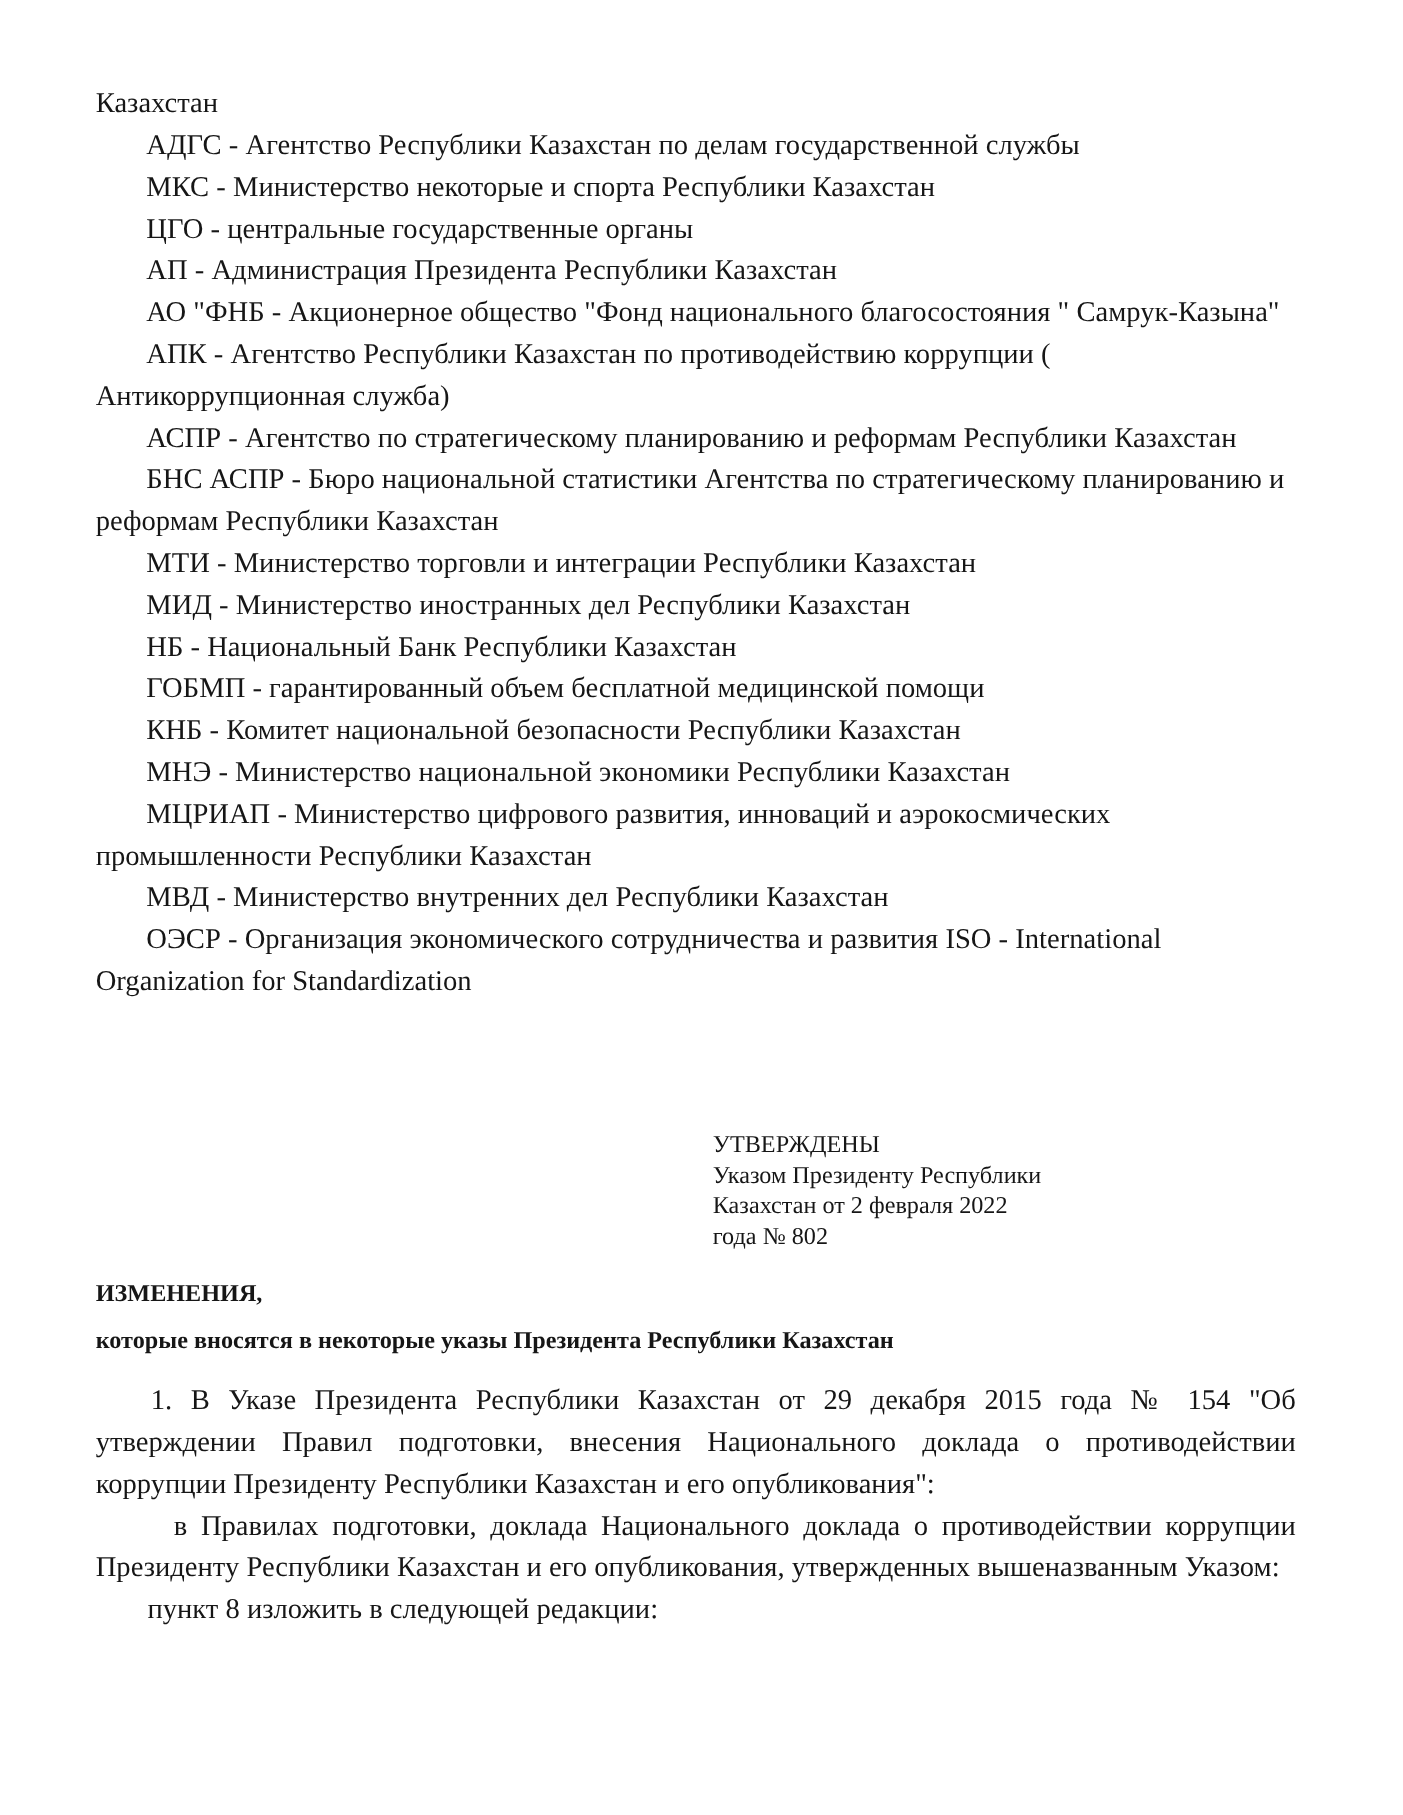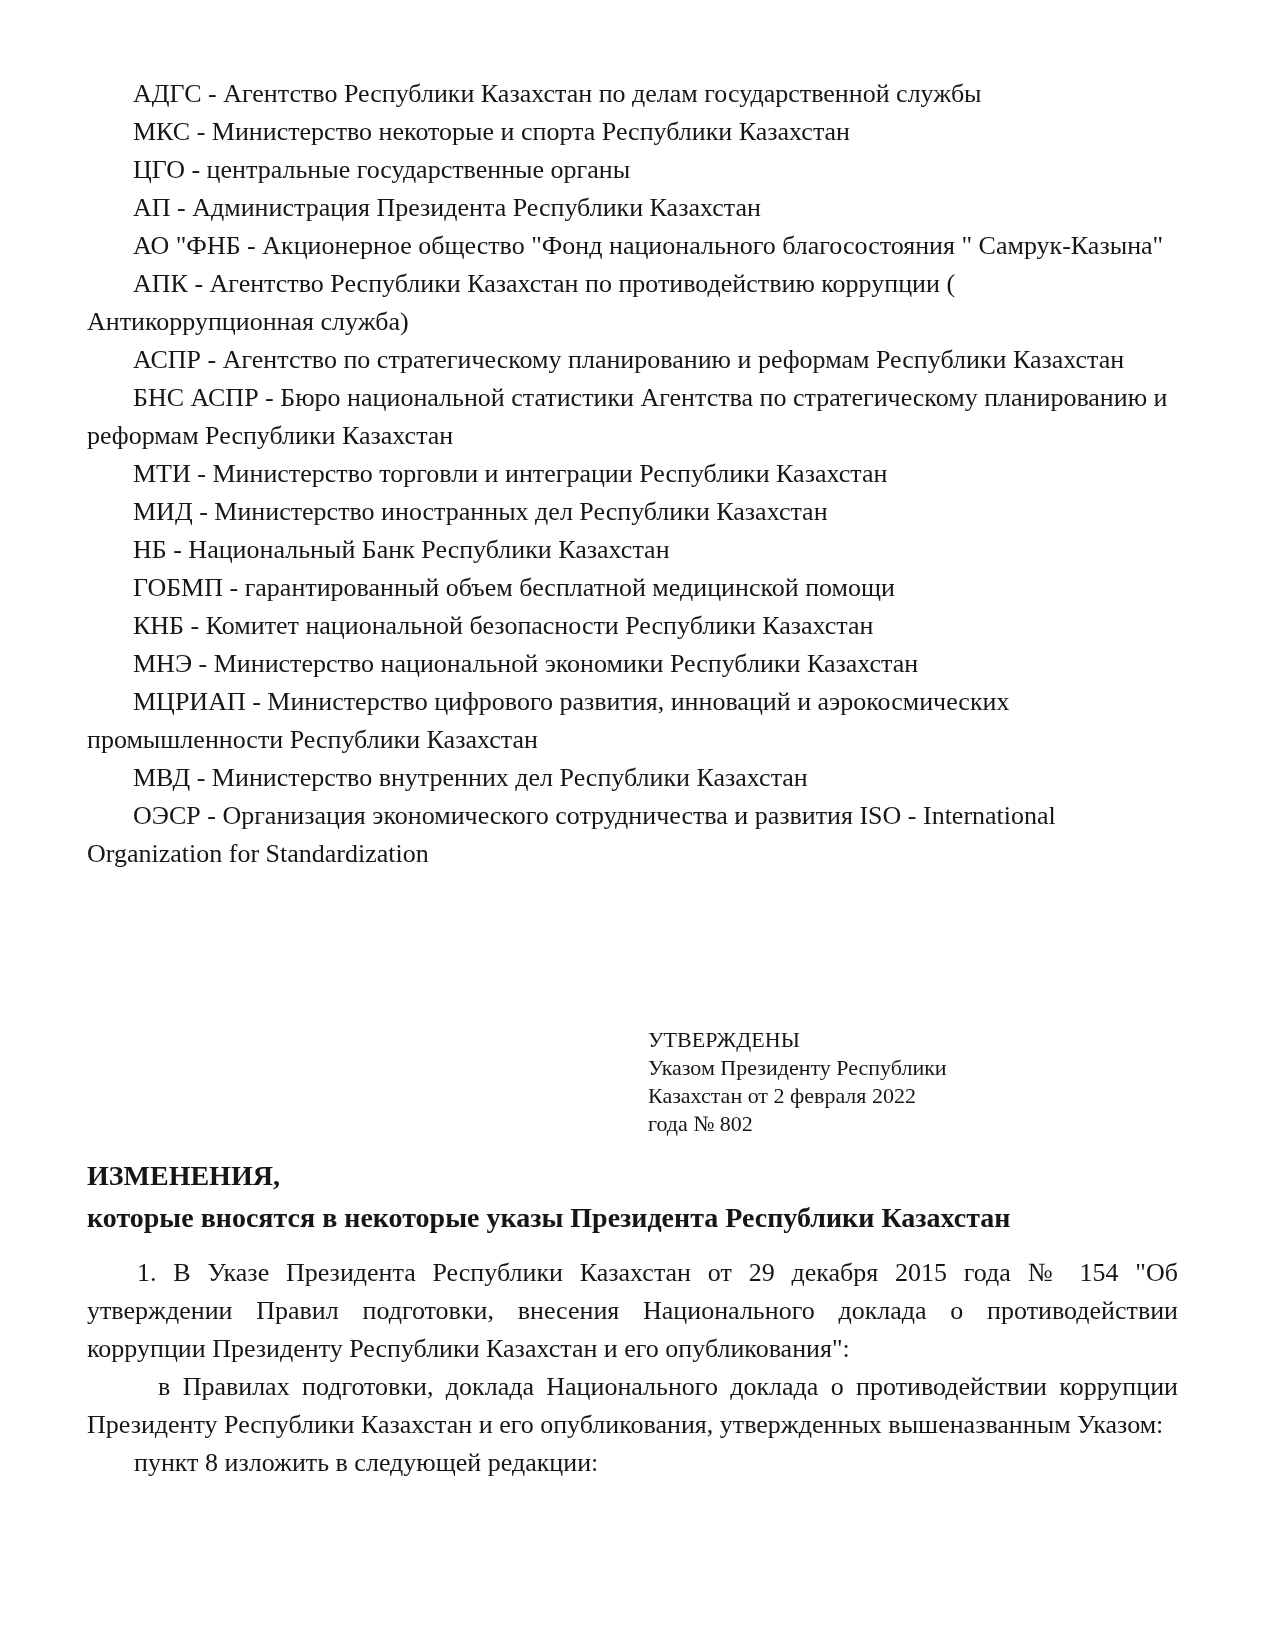--- a/index.html
+++ b/index.html
@@ -39,21 +39,21 @@
     line-height: 28px;
     text-align: left;
   }
 
   
   .heading {
     position: absolute;
     top: 1155px;
     left: 87px;
     width: 1091px;
-    font-size: 28px;
+    font-size: 22px;
     line-height: 42px;
     font-weight: bold;
     text-align: left;
   }
 
   
   .bodytext {
     position: absolute;
     top: 1254px;
     left: 87px;
@@ -66,20 +66,21 @@
   .bodytext p.p1 { text-indent: 50px; }
   .bodytext p.p2 { text-indent: 71px; }
   .bodytext p.p3 { text-indent: 47px; }
 </style>
 </head>
 <body>
 
 <div class="page">
 
   <section class="abbr">
+    <p class="cont">Казахстан</p>
     <p>АДГС - Агентство Республики Казахстан по делам государственной службы</p>
     <p>МКС - Министерство некоторые и спорта Республики Казахстан</p>
     <p>ЦГО - центральные государственные органы</p>
     <p>АП - Администрация Президента Республики Казахстан</p>
     <p>АО "ФНБ - Акционерное общество "Фонд национального благосостояния " Самрук-Казына"</p>
     <p>АПК - Агентство Республики Казахстан по противодействию коррупции ( Антикоррупционная служба)</p>
     <p>АСПР - Агентство по стратегическому планированию и реформам Республики Казахстан</p>
     <p>БНС АСПР - Бюро национальной статистики Агентства по стратегическому планированию и реформам Республики Казахстан</p>
     <p>МТИ - Министерство торговли и интеграции Республики Казахстан</p>
     <p>МИД - Министерство иностранных дел Республики Казахстан</p>

